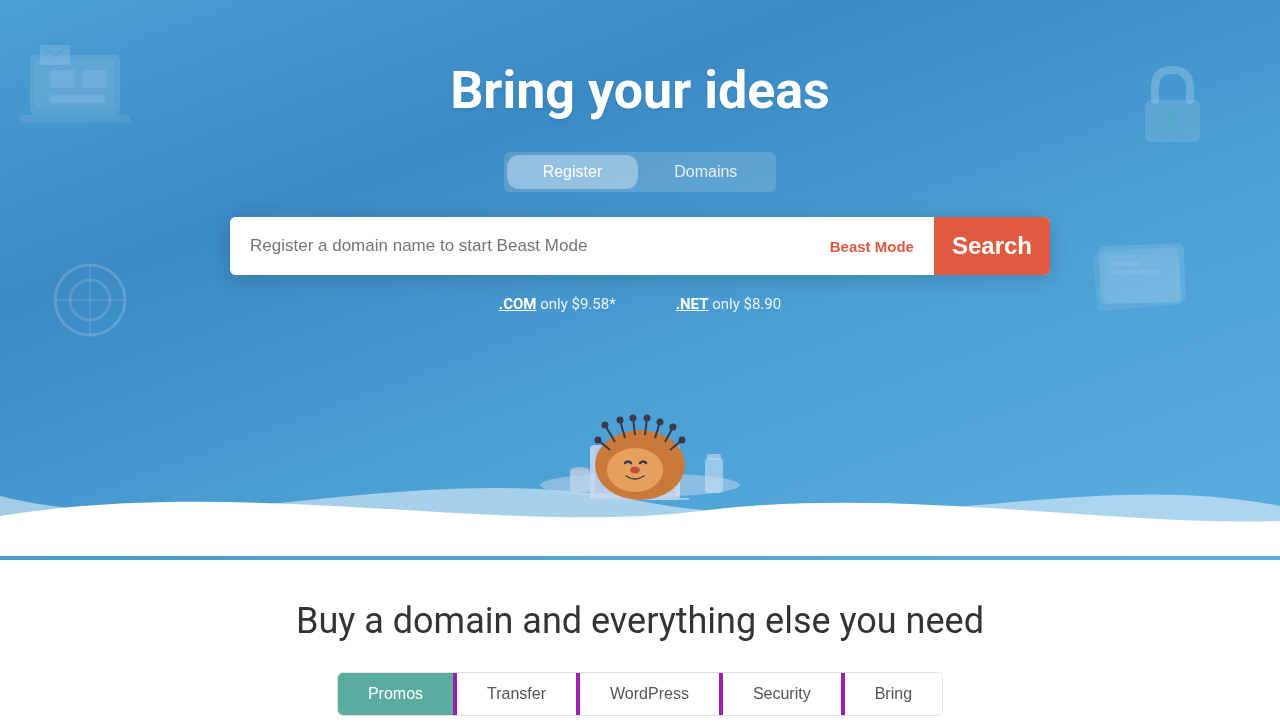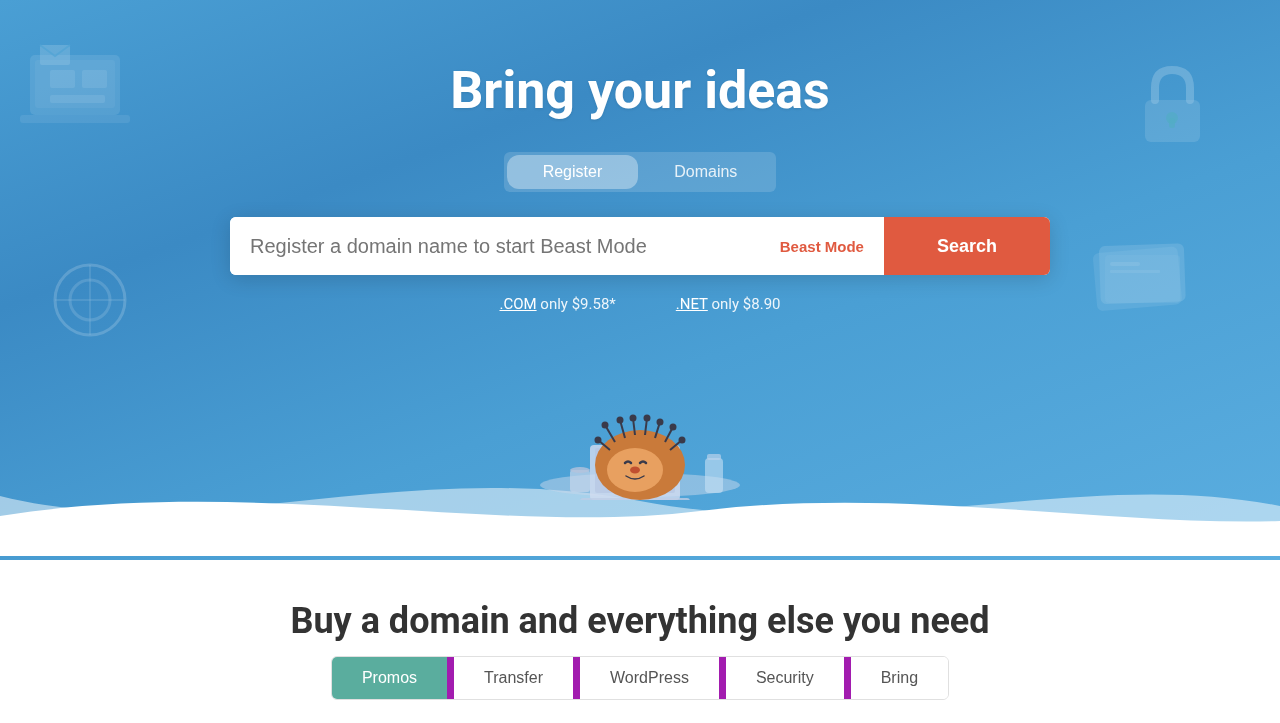--- a/index.html
+++ b/index.html
@@ -110,55 +110,55 @@
       overflow: hidden;
       box-shadow: 0 4px 20px rgba(0,0,0,0.15);
       margin-bottom: 20px;
     }
 
     .search-input {
       flex: 1;
       border: none;
       outline: none;
       padding: 0 20px;
-      font-size: 20px;
+      font-size: 17px;
       color: #999;
     }
 
     .beast-mode-btn {
       background: transparent;
       border: none;
       color: #e05a40;
       font-size: 15px;
       font-weight: 600;
       padding: 8px 20px;
       cursor: pointer;
       white-space: nowrap;
     }
 
     .search-btn {
       background: #e05a40;
       border: none;
       color: #fff;
-      font-size: 18px;
+      font-size: 24px;
       font-weight: 600;
-      padding: 0 53px;
+      padding: 0 18px;
       cursor: pointer;
     }
 
     .pricing-links {
       display: flex;
       gap: 60px;
       color: rgba(255,255,255,0.9);
       font-size: 15px;
     }
 
     .pricing-link a {
       color: #fff;
-      font-weight: 400;
+      font-weight: 700;
       text-decoration: underline;
     }
 
     
     .mascot-area {
       position: absolute;
       bottom: 60px;
       left: 50%;
       transform: translateX(-50%);
       z-index: 3;
@@ -171,41 +171,41 @@
       position: relative;
       background: #fff;
       padding: 40px 0 20px;
       display: flex;
       flex-direction: column;
       align-items: center;
     }
 
     .bottom-title {
       font-size: 36px;
-      font-weight: 700;
+      font-weight: 400;
       color: #333;
-      margin-bottom: 14px;
+      margin-bottom: 30px;
       text-align: center;
     }
 
     .category-tabs {
       display: flex;
       gap: 0;
       border: 1px solid #e0e0e0;
       border-radius: 6px;
       overflow: hidden;
     }
 
     .cat-tab {
       padding: 12px 30px;
       font-size: 16px;
       font-weight: 500;
       cursor: pointer;
       border: none;
-      border-right: 7px solid #a21caf;
+      border-right: 4px solid #a21caf;
       background: #fff;
       color: #555;
     }
 
     .cat-tab:last-child {
       border-right: none;
     }
 
     .cat-tab.active {
       background: #5aad9e;

